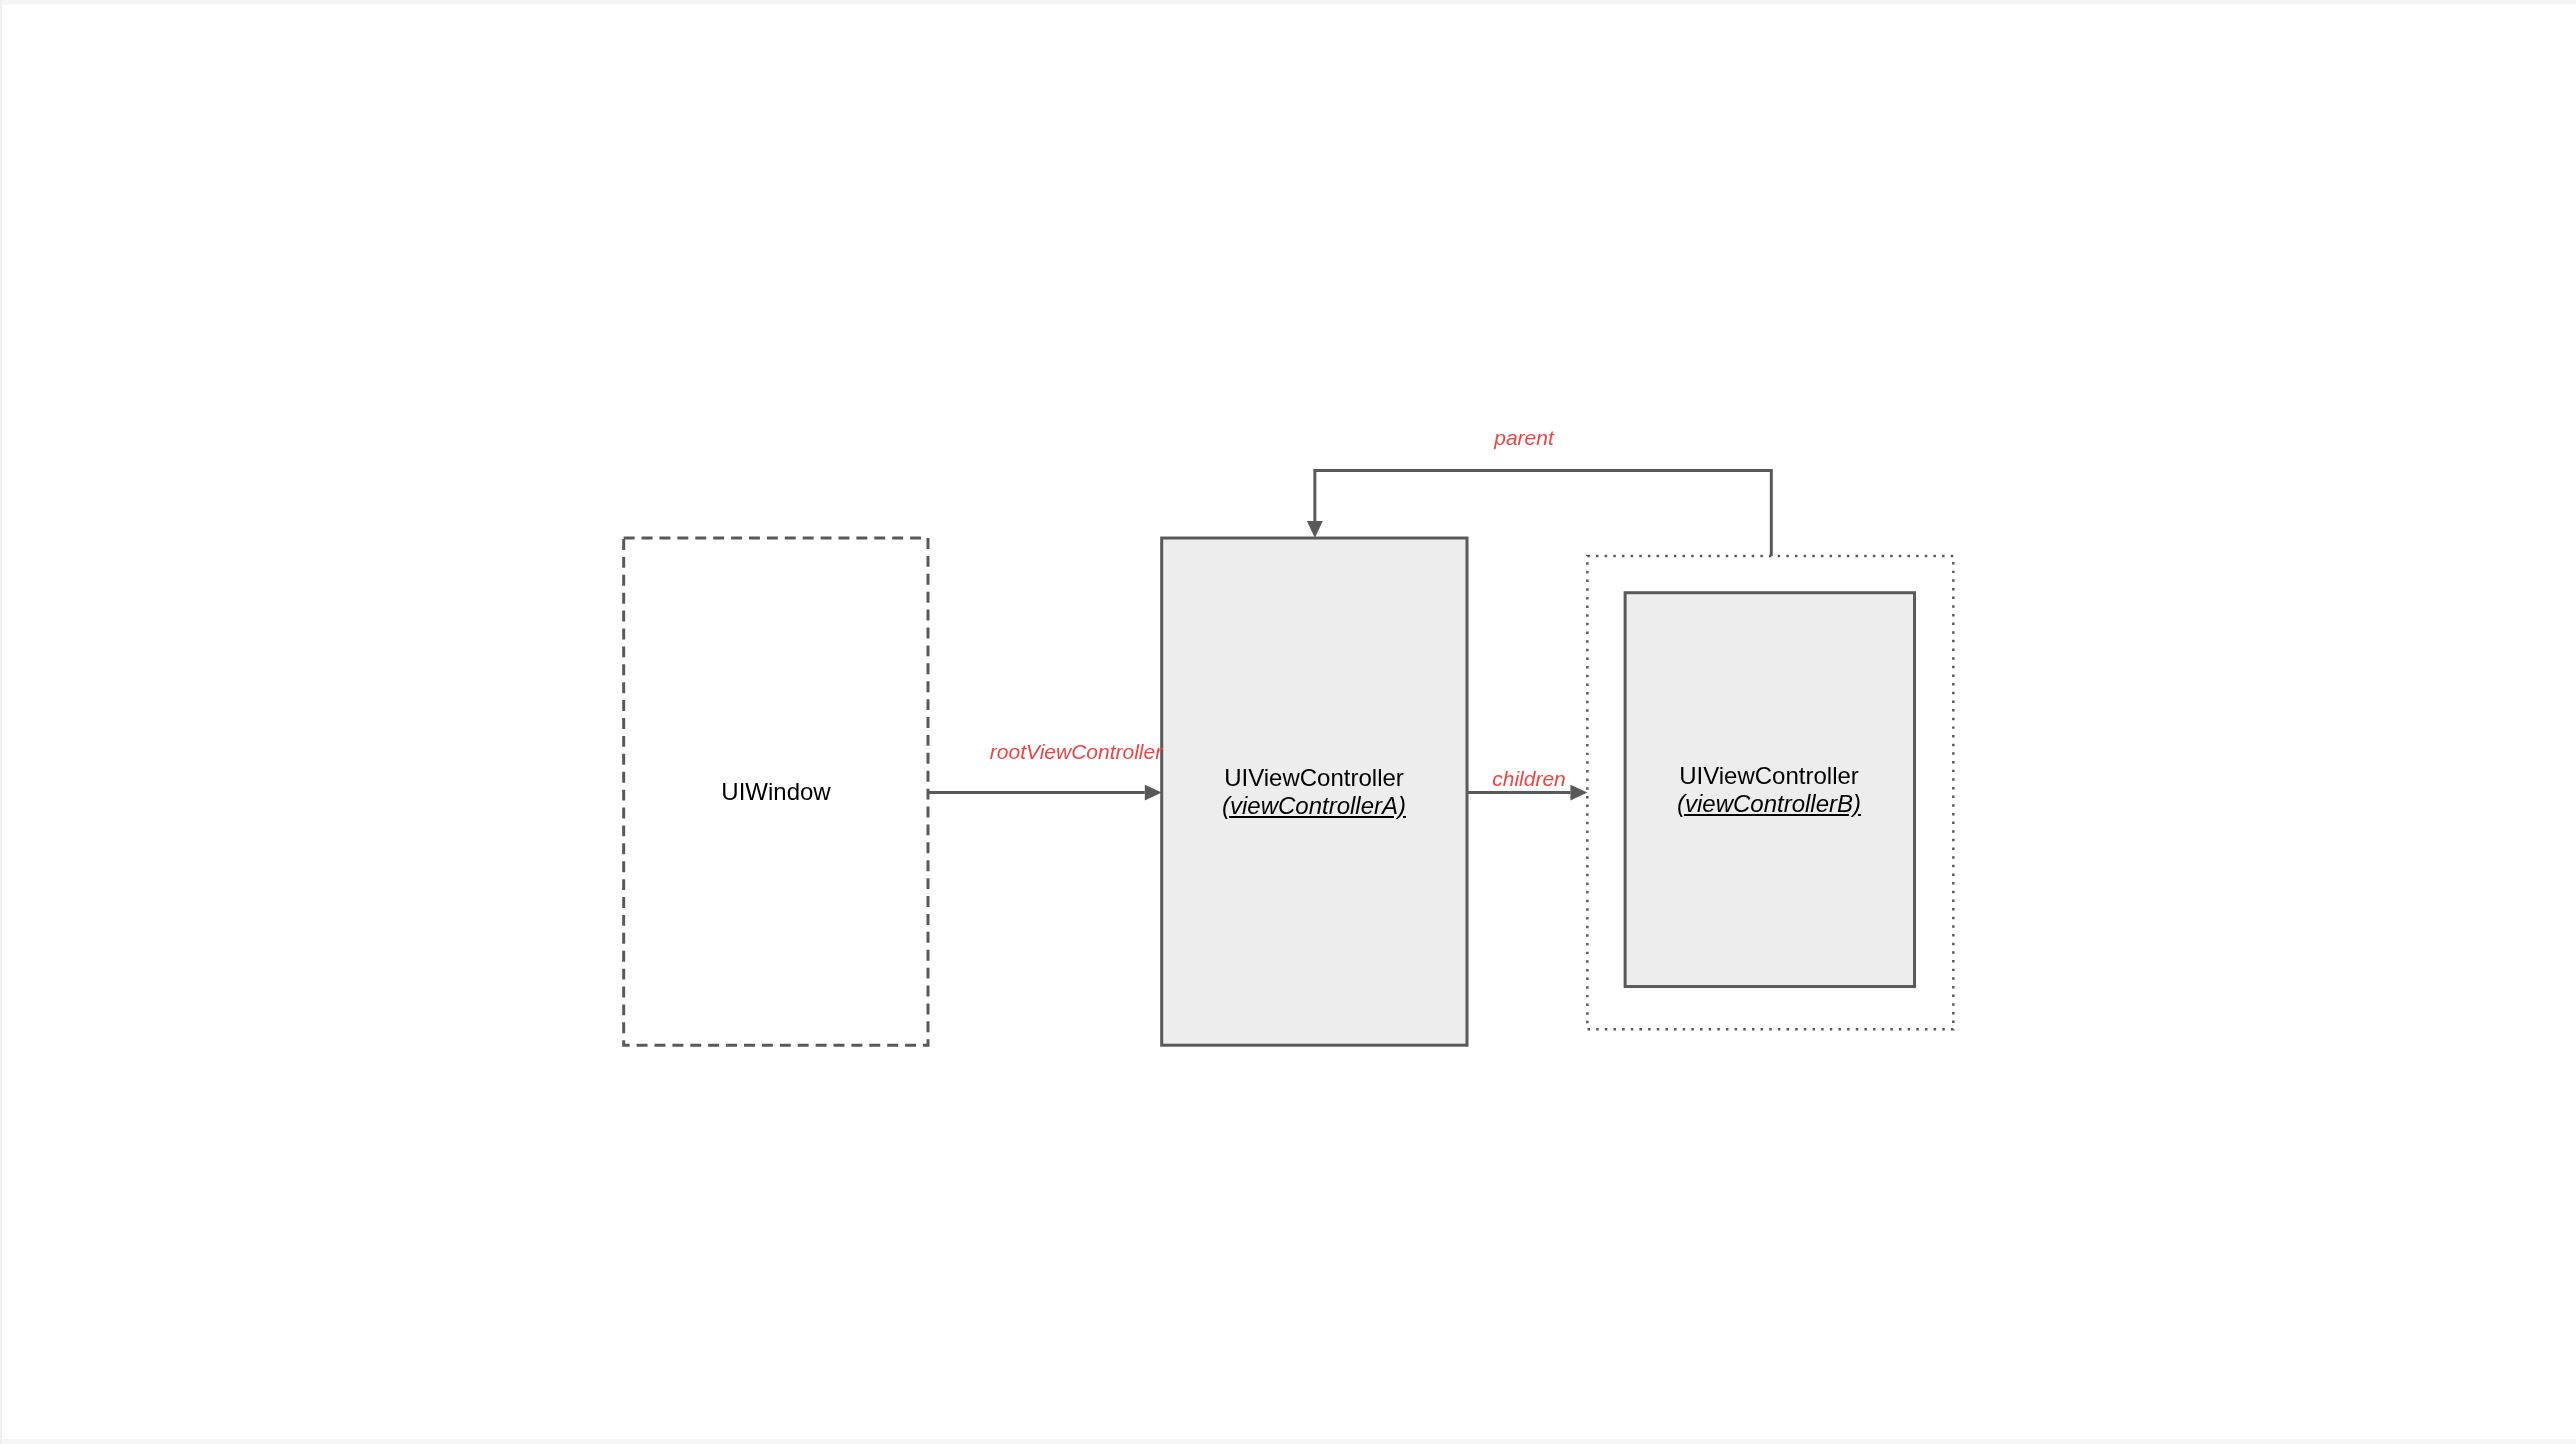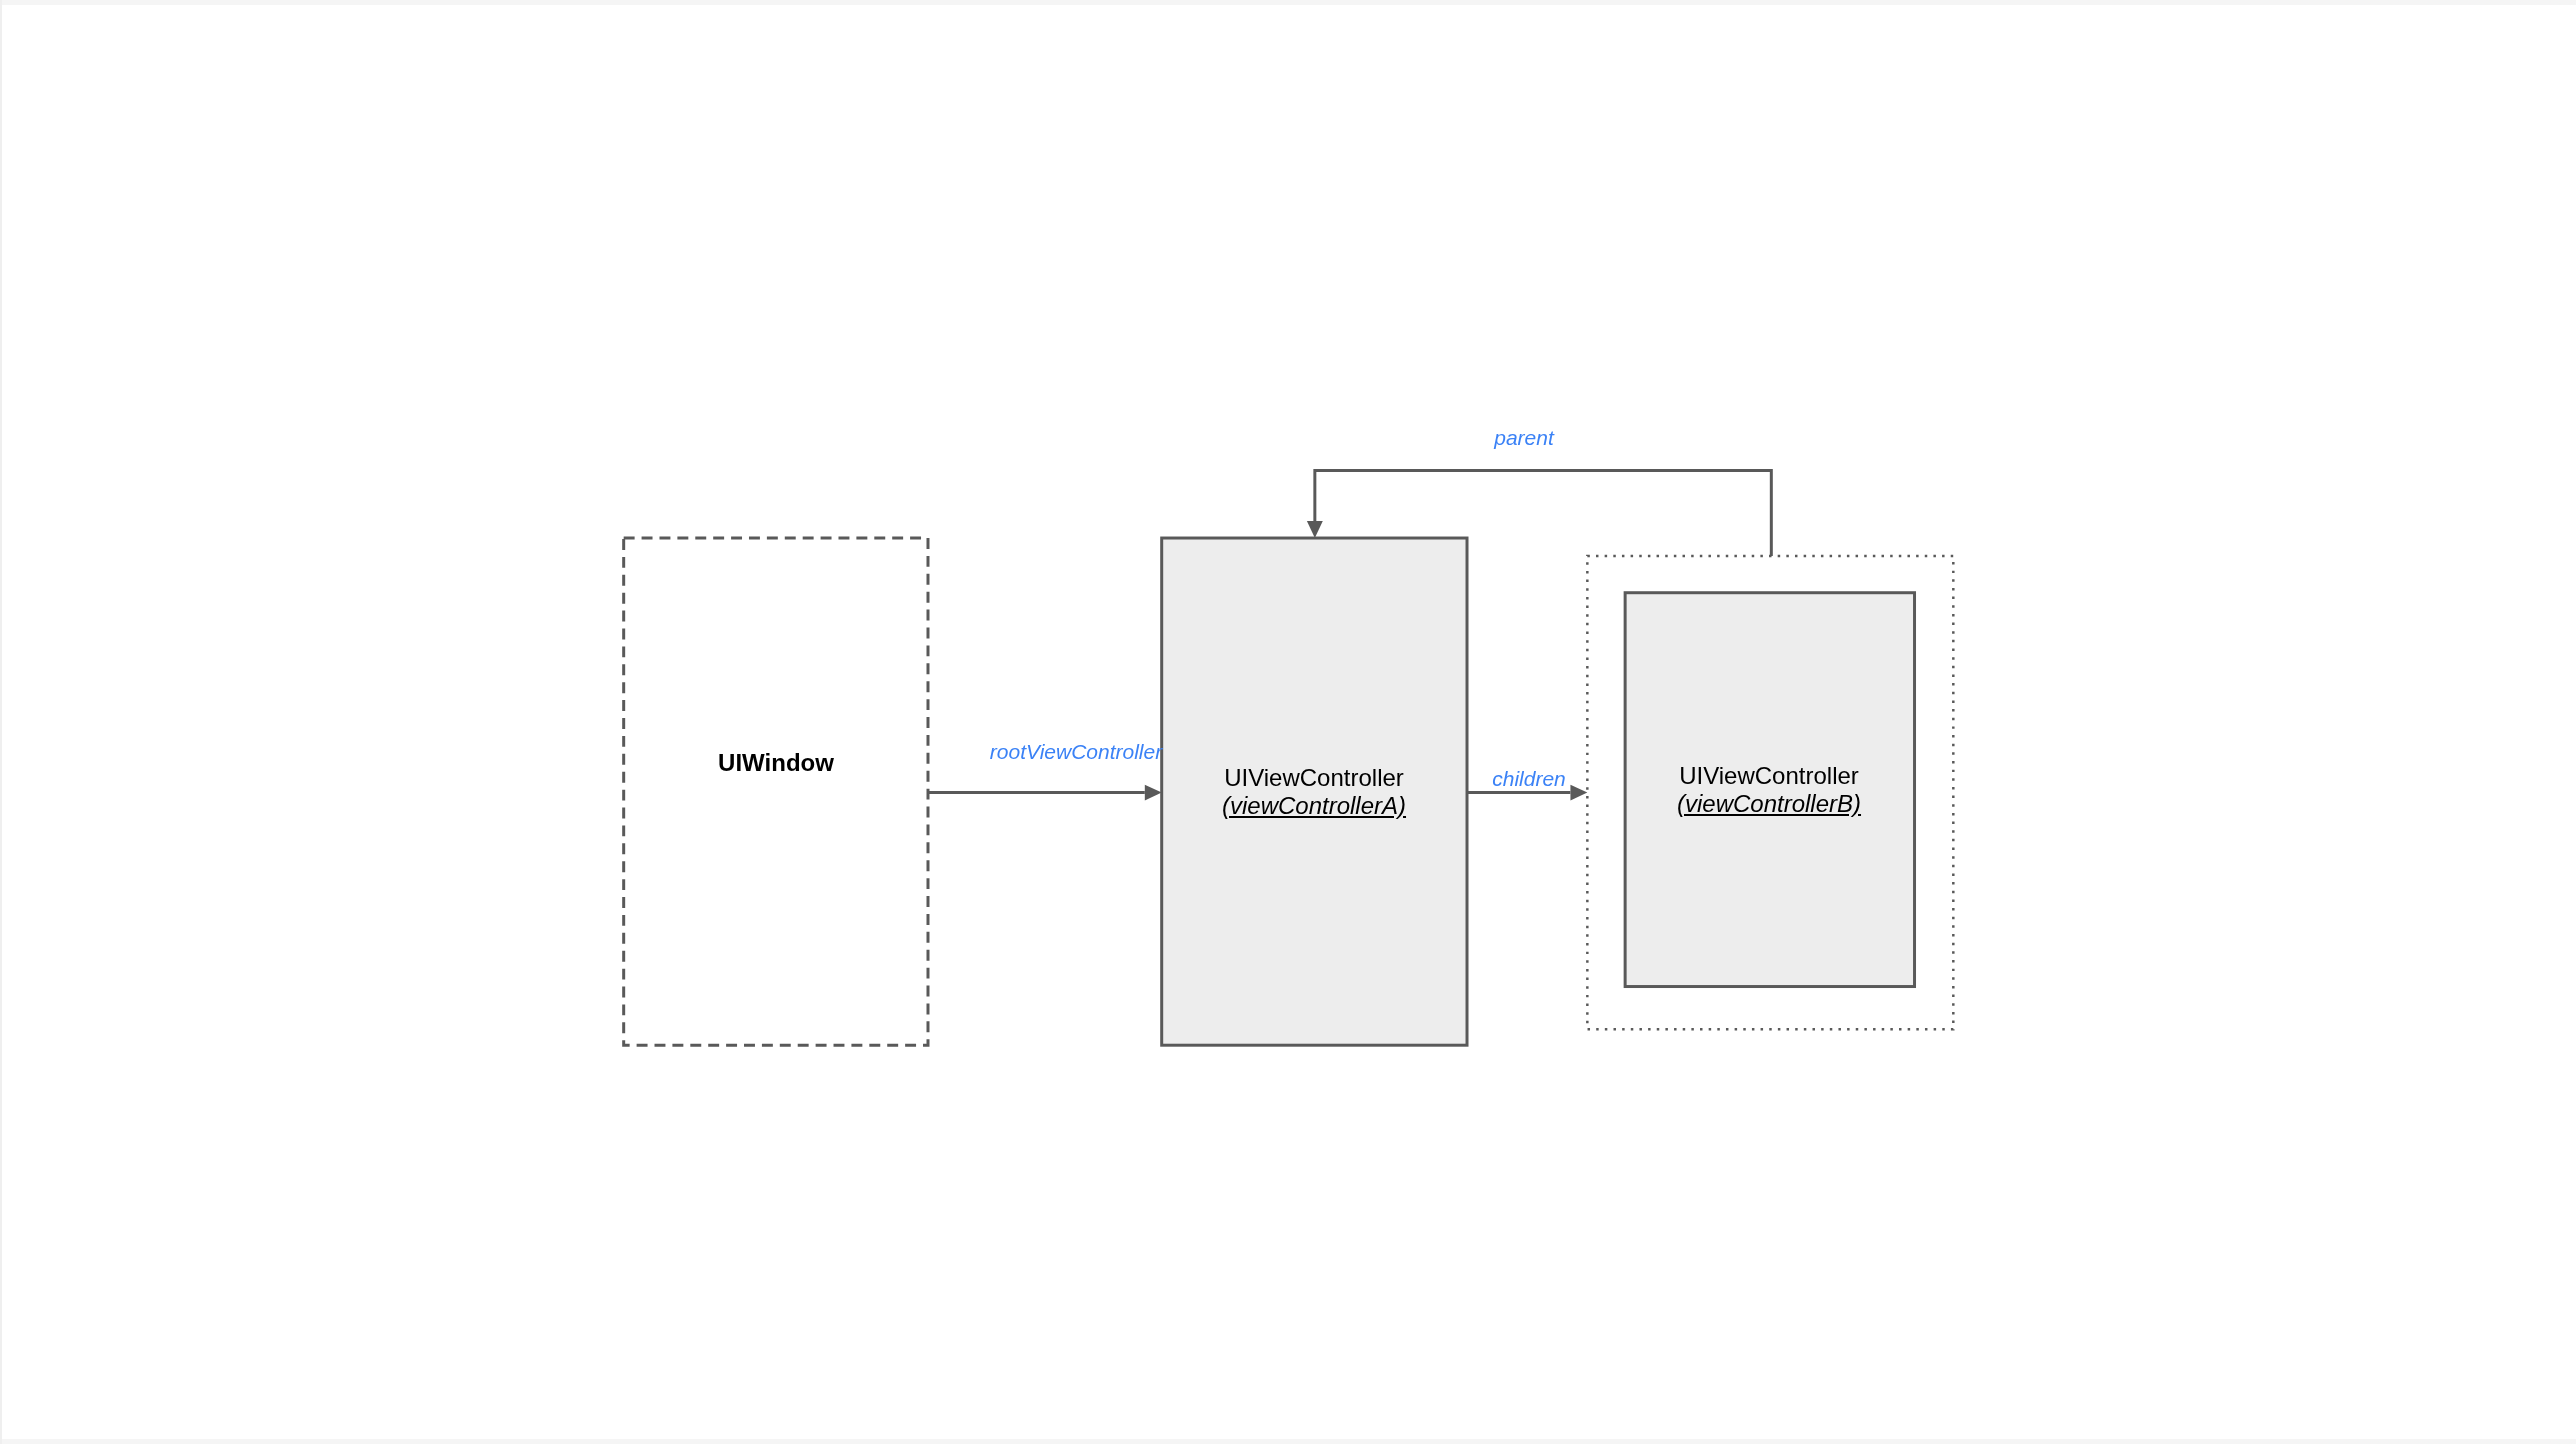--- a/index.html
+++ b/index.html
@@ -50,21 +50,21 @@
     line-height: 28px;
     color: #000000;
     white-space: nowrap;
   }
   .node-subtitle { font-style: italic; text-decoration: underline; }
   .edge-label {
     position: absolute;
     transform: translate(-50%, -50%);
     font-size: 21px;
     font-style: italic;
-    color: #3b82f6;
+    color: #ef4444;
     white-space: nowrap;
   }
 </style>
 </head>
 <body>
 
 <div class="canvas">
 
   <div class="frame-strip top"></div>
   <div class="frame-strip bottom"></div>
@@ -83,21 +83,21 @@
     <path d="M933 797 H1151" fill="none" stroke-width="3" stroke="#595959"></path>
     <polygon points="1168,797 1151,789 1151,805" fill="#595959"></polygon>
 
     <path d="M1475 797 H1579" fill="none" stroke-width="3" stroke="#595959"></path>
     <polygon points="1596,797 1579,789 1579,805" fill="#595959"></polygon>
 
     <path d="M1781 559 V473 H1322 V524" fill="none" stroke-width="3" stroke="#595959"></path>
     <polygon points="1322,541 1314,524 1330,524" fill="#595959"></polygon>
   </svg>
 
-  <div class="node-label" style="left:776px; top:763px;font-weight:bold;">
+  <div class="node-label" style="left:776px; top:792px;">
     <span class="node-title">UIWindow</span>
   </div>
 
   <div class="node-label" style="left:1314px; top:792px;">
     <span class="node-title">UIViewController</span>
     <span class="node-subtitle">(viewControllerA)</span>
   </div>
 
   <div class="node-label" style="left:1769px; top:790px;">
     <span class="node-title">UIViewController</span>

